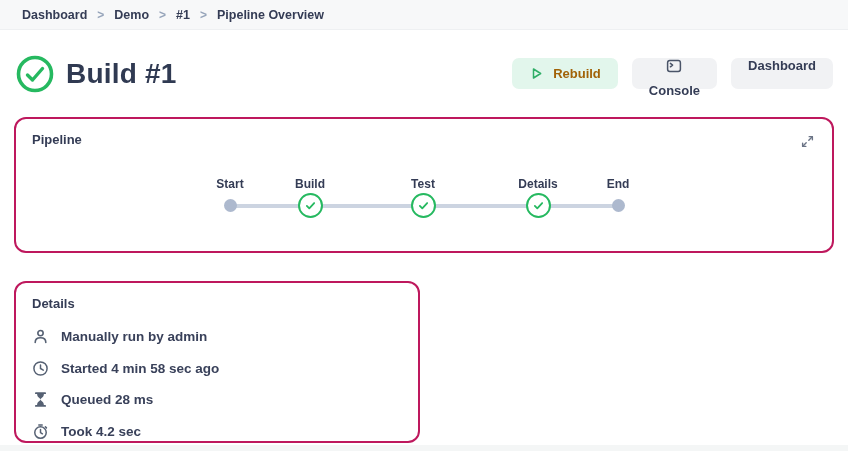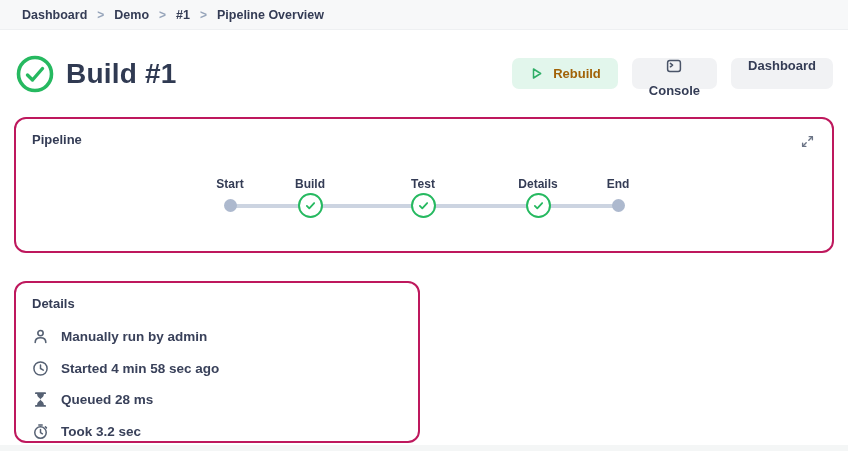--- a/index.html
+++ b/index.html
@@ -224,18 +224,18 @@
       </div>
       <div class="detail-row">
         <span class="detail-icon">
           <svg viewBox="0 0 16 16" fill="none" stroke="currentColor" stroke-width="1.4" stroke-linecap="round">
             <circle cx="8" cy="9" r="5.4"></circle>
             <path d="M8 6.2 V9 l1.8 1.2"></path>
             <path d="M6.4 1.8 h3.2"></path>
             <path d="M12.6 3.6 l1 1"></path>
           </svg>
         </span>
-        <span class="detail-text">Took 3.2 sec</span>
+        <span class="detail-text">Took 4.2 sec</span>
       </div>
     </div>
 </section>
 
 <div class="footer-strip"></div>
 
 </body></html>

